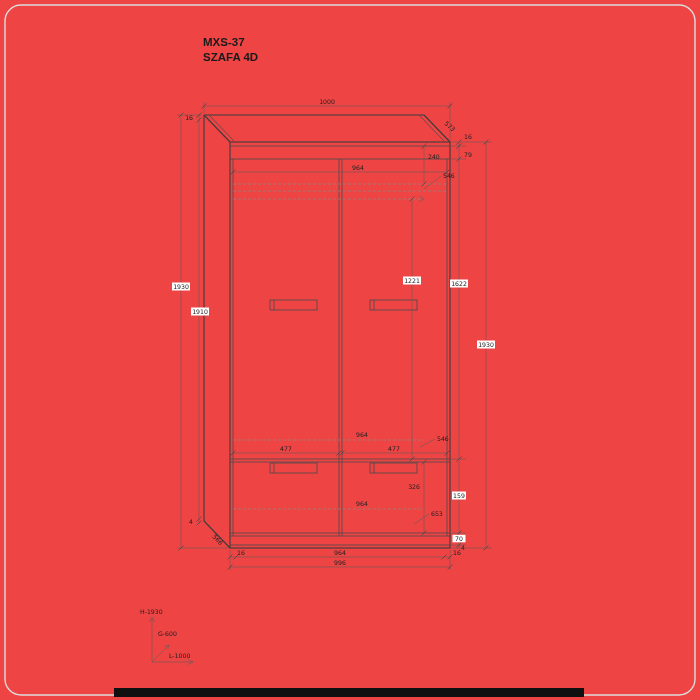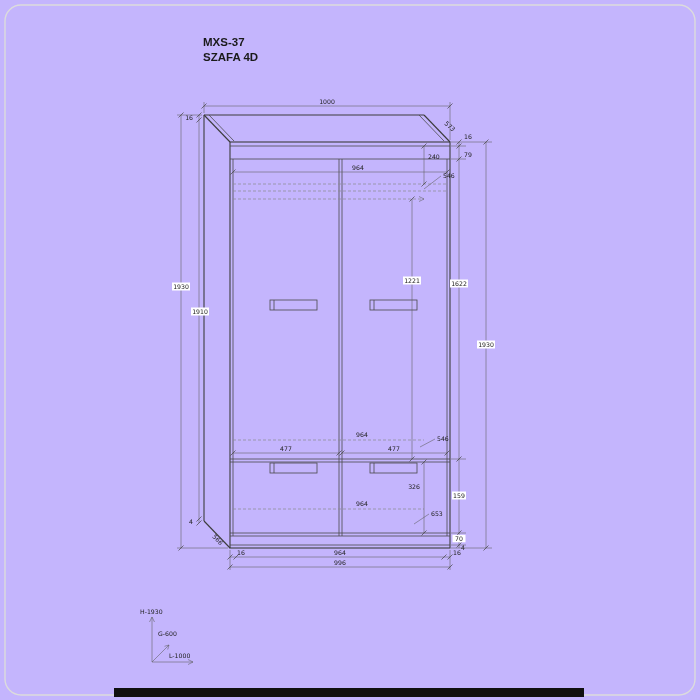--- a/index.html
+++ b/index.html
@@ -1,16 +1,16 @@
 <!DOCTYPE html>
 <html><head>
 <meta charset="utf-8">
 <style>
   html,body{margin:0;padding:0;background:#fff;}
-  #stage{position:relative;width:700px;height:700px;background:#c4b5fd;overflow:hidden;
+  #stage{position:relative;width:700px;height:700px;background:#ef4444;overflow:hidden;
          font-family:"DejaVu Sans",sans-serif;}
   svg{position:absolute;left:0;top:0;}
   .obj    {stroke:#3c3c3c;stroke-width:1.1;fill:none;}
   .obj2   {stroke:#4a4a4a;stroke-width:0.8;fill:none;}
   .dim    {stroke:#5c5c5c;stroke-width:0.55;fill:none;}
   .dash   {stroke:#8a8a8a;stroke-width:0.7;fill:none;stroke-dasharray:3 2;}
   .tick   {stroke:#444;stroke-width:0.7;}
   .dtxt   {font-size:6.2px;fill:#222;font-family:"DejaVu Sans",sans-serif;}
   .mid    {text-anchor:middle;}
   .end    {text-anchor:end;}

